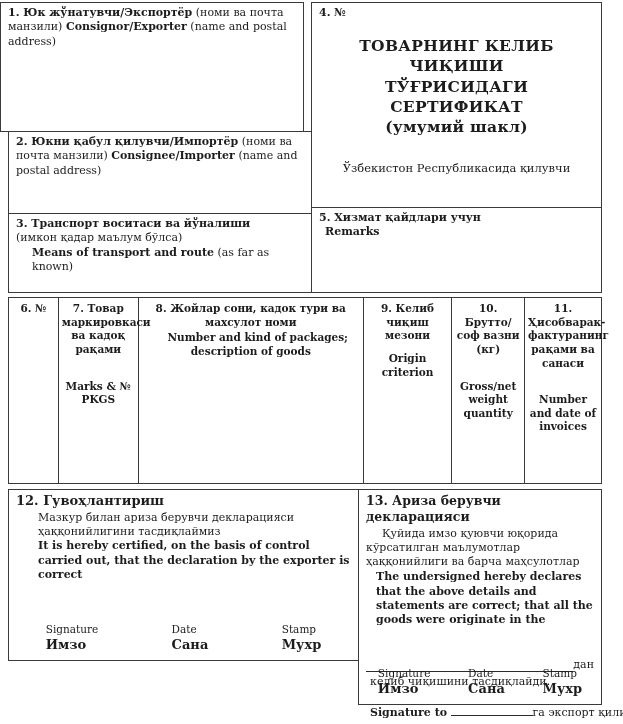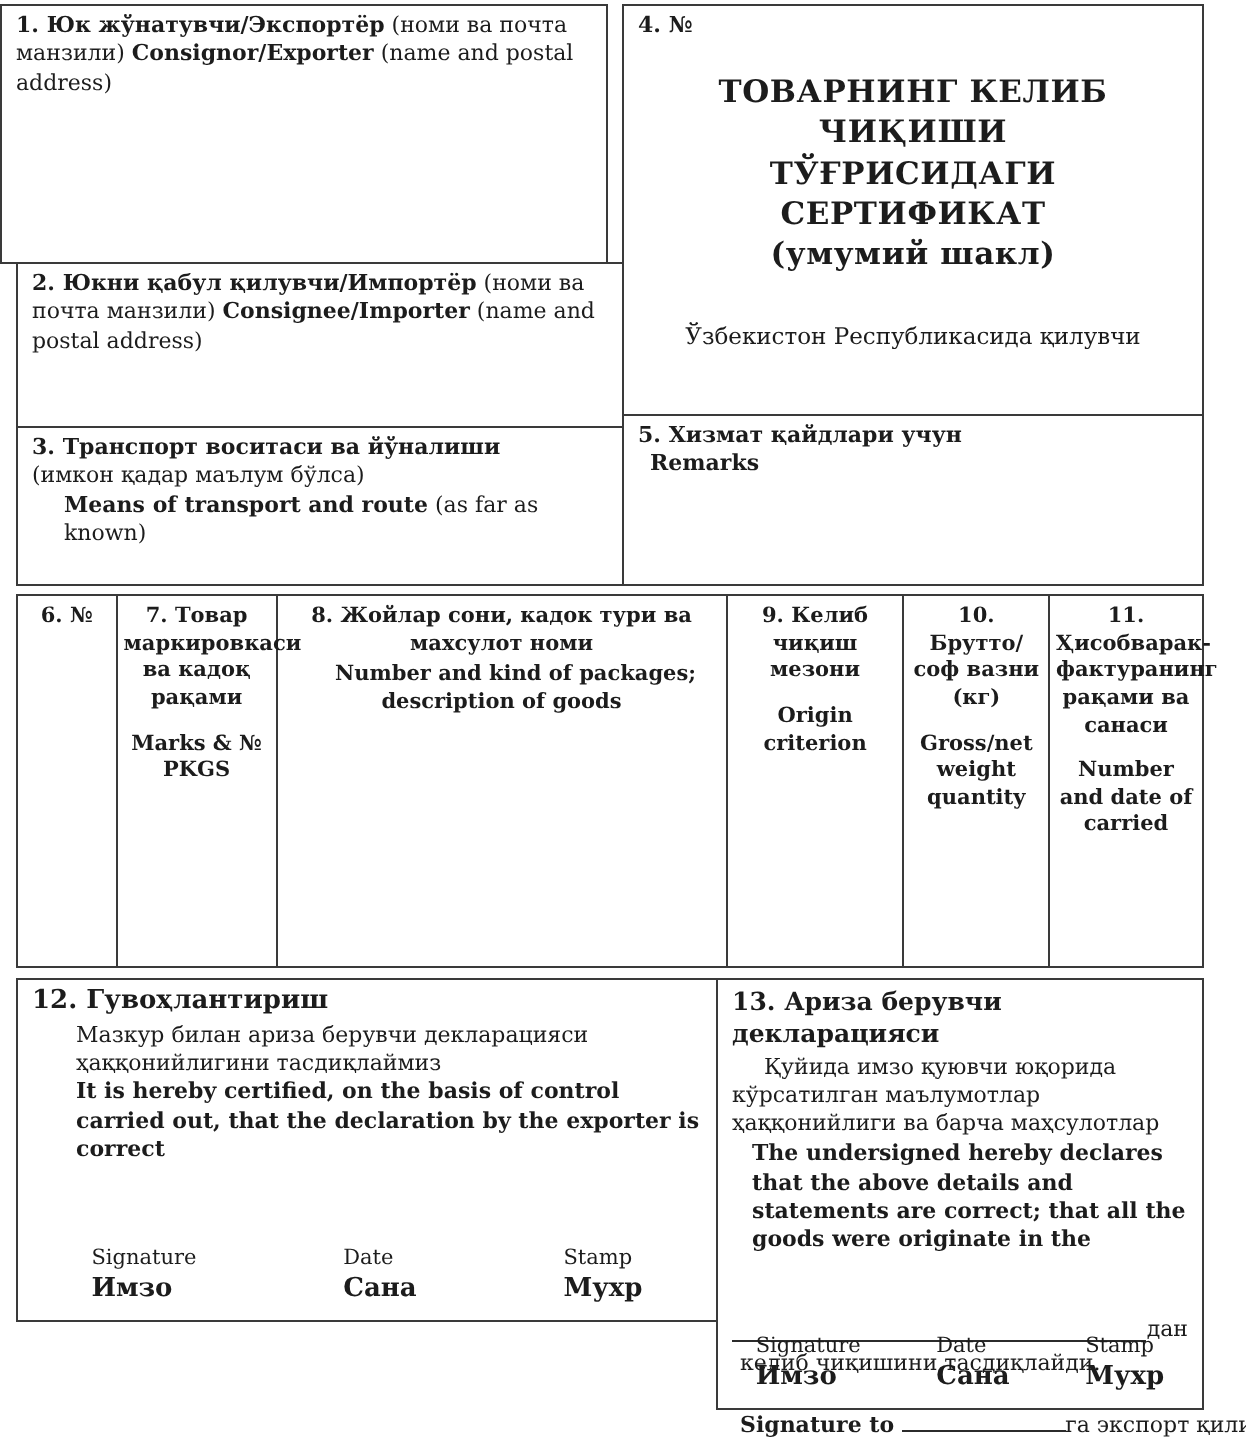--- a/index.html
+++ b/index.html
@@ -49,31 +49,31 @@
     text-align:center;
     line-height:1.3;
   }
   .goods-table .col:last-child{border-right:none;}
   .col-6{width:50px;}
   .col-7{width:80px;}
   .col-8{width:226px;text-align:left;padding:4px 6px;}
   .col-9{width:89px;}
   .col-10{width:73px;}
   .col-11{width:76px;}
-  .col-sub{margin-top:9px;}
+  .col-sub{margin-top:23px;}
   .col8-en{text-indent:14px;margin-top:2px;}
   .col9-en{margin-top:9px;}
   
   .sec-title{font-size:13px;font-weight:bold;}
   .sec-body{margin-left:22px;margin-top:1px;}
   .sec-body-en{margin-left:22px;font-weight:bold;}
   .b13-title{font-size:12.5px;font-weight:bold;}
   .b13-cyr{margin-top:1px;text-indent:16px;}
   .b13-en{font-weight:bold;margin-left:10px;margin-top:1px;}
-  .fill-row{display:flex;align-items:center;margin-top:30px;}
+  .fill-row{display:flex;align-items:flex-end;margin-top:30px;}
   .fill-line{flex:1;border-bottom:1px solid #2b2b2b;height:12px;}
   .confirm{margin-top:3px;margin-left:4px;}
   .exported-row{margin-top:15px;margin-left:4px;white-space:nowrap;}
   .exported-blank{display:inline-block;width:82px;border-bottom:1px solid #2b2b2b;height:11px;}
   
   .sig-row{
     position:absolute;left:0;right:0;bottom:6px;
     display:flex;justify-content:space-around;
   }
   .sig-en{font-size:10.5px;}
@@ -139,21 +139,21 @@
     <div class="col col-9">
       <div>9. Келиб чиқиш мезони</div>
       <div class="col9-en">Origin criterion</div>
     </div>
     <div class="col col-10">
       <div>10. Брутто/ соф вазни (кг)</div>
       <div class="col-sub">Gross/net weight quantity</div>
     </div>
     <div class="col col-11">
       <div>11. Ҳисобварак-фактуранинг рақами ва санаси</div>
-      <div class="col-sub">Number and date of carried</div>
+      <div class="col-sub">Number and date of invoices</div>
     </div>
   </div>
 
   <div class="box" style="left:8px;top:489px;width:351px;height:172px;">
     <div class="sec-title">12. Гувоҳлантириш</div>
     <div class="sec-body">Мазкур билан ариза берувчи декларацияси ҳаққонийлигини тасдиқлаймиз</div>
     <div class="sec-body-en">It is hereby certified, on the basis of control carried out, that the declaration by the exporter is correct</div>
     <div class="sig-row">
       <div>
         <div class="sig-en">Signature</div>

